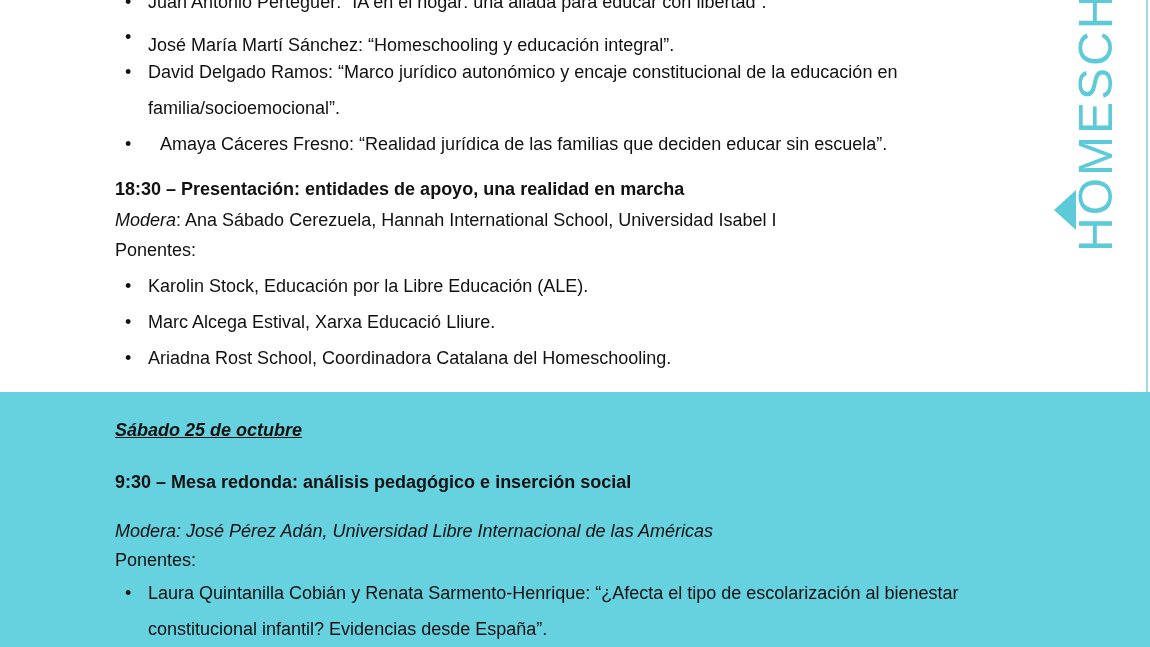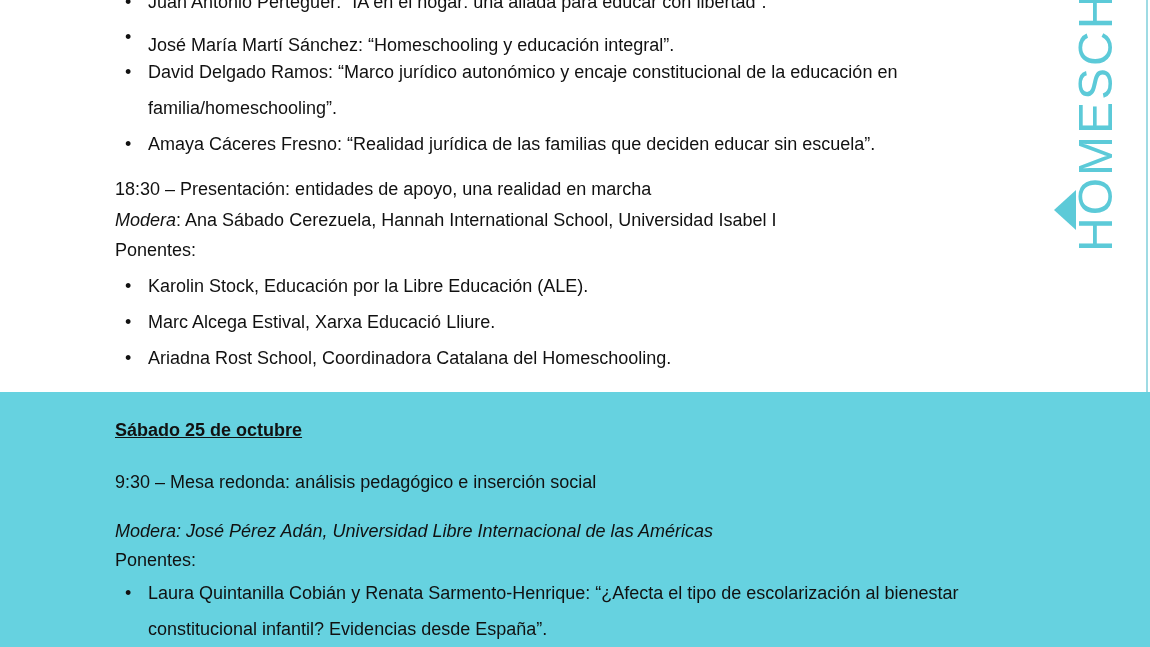--- a/index.html
+++ b/index.html
@@ -16,23 +16,23 @@
   .page-bottom {
     position: absolute; left: 0; top: 392px; width: 1150px; height: 255px;
     background: #66d2e0;
   }
   .right-rule {
     position: absolute; left: 1146px; top: 0; width: 2px; height: 392px;
     background: #9fdbe4;
   }
   .text { position: absolute; left: 115px; font-size: 18px; line-height: 24px; white-space: nowrap; }
   .bullet { position: absolute; left: 125px; font-size: 18px; line-height: 24px; }
-  .bold { font-weight: normal; }
+  .bold { font-weight: bold; }
   .ital { font-style: italic; }
-  .under { text-decoration: underline; font-weight: bold; }
+  .under { text-decoration: underline; font-weight: bold; font-style: italic; }
   .logo {
     position: absolute; left: 1058px; top: -4px; width: 80px; height: 270px;
   }
   .logo-text {
     position: absolute; left: 10px; top: 256px;
     transform: rotate(-90deg); transform-origin: 0 0;
     font-size: 48px; letter-spacing: 2px; color: #5ccad8;
     font-family: "Liberation Sans", sans-serif; font-weight: normal; white-space: nowrap;
   }
   .logo-roof {
@@ -54,24 +54,24 @@
 </div>
 
 <span class="bullet" style="top:-10px">•</span>
 <span class="text" style="left:148px; top:-10px">Juan Antonio Perteguer: “IA en el hogar: una aliada para educar con libertad”.</span>
 
 <span class="bullet" style="top:25px">•</span>
 <span class="text" style="left:148px; top:33px">José María Martí Sánchez: “Homeschooling y educación integral”.</span>
 
 <span class="bullet" style="top:60px">•</span>
 <span class="text" style="left:148px; top:60px">David Delgado Ramos: “Marco jurídico autonómico y encaje constitucional de la educación en</span>
-<span class="text" style="left:148px; top:96px">familia/homeschooling”.</span>
+<span class="text" style="left:148px; top:96px">familia/socioemocional”.</span>
 
 <span class="bullet" style="top:132px">•</span>
-<span class="text" style="left:148px; top:132px">Amaya Cáceres Fresno: “Realidad jurídica de las familias que deciden educar sin escuela”.</span>
+<span class="text" style="left:160px; top:132px">Amaya Cáceres Fresno: “Realidad jurídica de las familias que deciden educar sin escuela”.</span>
 
 <span class="text bold" style="top:177px">18:30 – Presentación: entidades de apoyo, una realidad en marcha</span>
 <span class="text" style="top:208px"><span class="ital">Modera</span><span>: Ana Sábado Cerezuela, Hannah International School, Universidad Isabel I</span></span>
 <span class="text" style="top:238px">Ponentes:</span>
 
 <span class="bullet" style="top:274px">•</span>
 <span class="text" style="left:148px; top:274px">Karolin Stock, Educación por la Libre Educación (ALE).</span>
 
 <span class="bullet" style="top:310px">•</span>
 <span class="text" style="left:148px; top:310px">Marc Alcega Estival, Xarxa Educació Lliure.</span>

